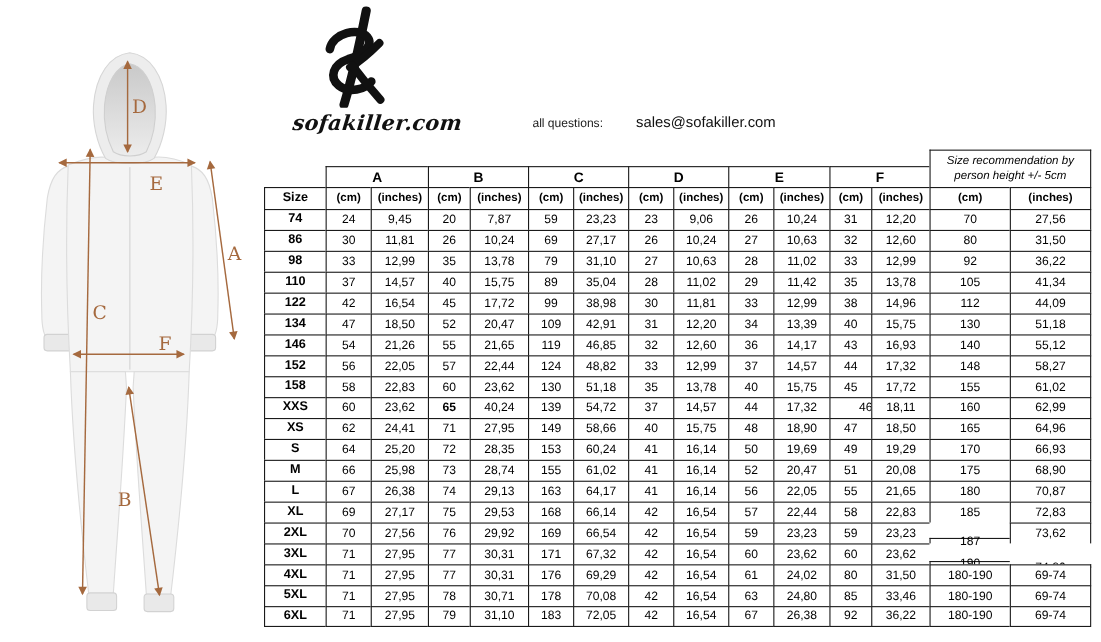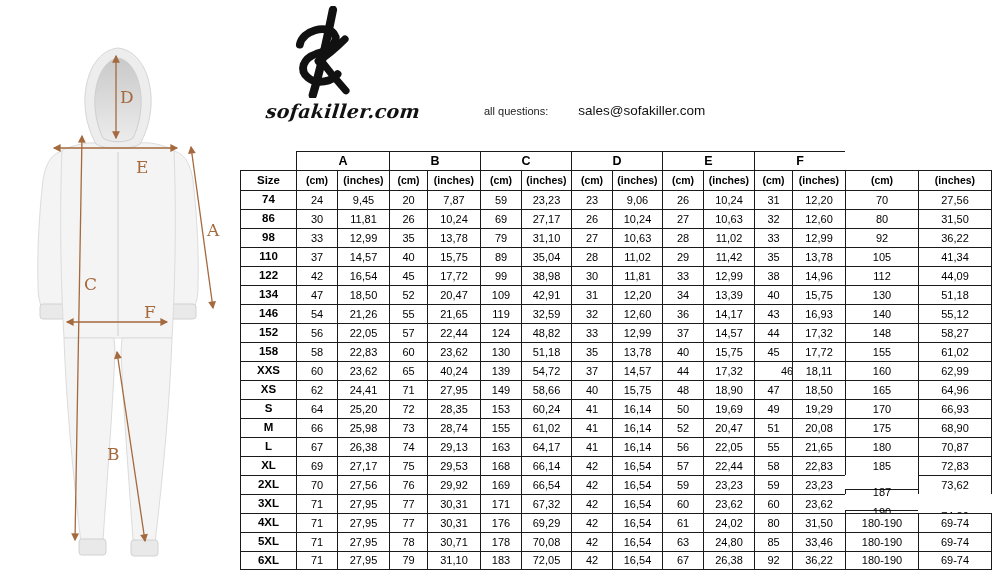--- a/index.html
+++ b/index.html
@@ -123,20 +123,21 @@
 
 <div class="size-table">
     <div class="blank" style="grid-area: 1 / 1 / span 2 / span 1;"></div>
     <div class="blank" style="grid-area: 1 / 2 / span 1 / span 12;"></div>
     <div class="c hl" style="grid-area: 2 / 2 / span 1 / span 2;">A</div>
     <div class="c hl" style="grid-area: 2 / 4 / span 1 / span 2;">B</div>
     <div class="c hl" style="grid-area: 2 / 6 / span 1 / span 2;">C</div>
     <div class="c hl" style="grid-area: 2 / 8 / span 1 / span 2;">D</div>
     <div class="c hl" style="grid-area: 2 / 10 / span 1 / span 2;">E</div>
     <div class="c hl" style="grid-area: 2 / 12 / span 1 / span 2;">F</div>
+    <div class="c rec br" style="grid-area: 1 / 14 / span 2 / span 2;">Size recommendation by person height +/- 5cm</div>
     <div class="c hs" style="grid-area: 3 / 1 / span 1 / span 1;">Size</div>
     <div class="c hu" style="grid-area: 3 / 2 / span 1 / span 1;">(cm)</div>
     <div class="c hu" style="grid-area: 3 / 3 / span 1 / span 1;">(inches)</div>
     <div class="c hu" style="grid-area: 3 / 4 / span 1 / span 1;">(cm)</div>
     <div class="c hu" style="grid-area: 3 / 5 / span 1 / span 1;">(inches)</div>
     <div class="c hu" style="grid-area: 3 / 6 / span 1 / span 1;">(cm)</div>
     <div class="c hu" style="grid-area: 3 / 7 / span 1 / span 1;">(inches)</div>
     <div class="c hu" style="grid-area: 3 / 8 / span 1 / span 1;">(cm)</div>
     <div class="c hu" style="grid-area: 3 / 9 / span 1 / span 1;">(inches)</div>
     <div class="c hu" style="grid-area: 3 / 10 / span 1 / span 1;">(cm)</div>
@@ -234,21 +235,21 @@
     <div class="c dv" style="grid-area: 9 / 12 / span 1 / span 1;">40</div>
     <div class="c dv" style="grid-area: 9 / 13 / span 1 / span 1;">15,75</div>
     <div class="c dv" style="grid-area: 9 / 14 / span 1 / span 1;">130</div>
     <div class="c dv br" style="grid-area: 9 / 15 / span 1 / span 1;">51,18</div>
     <div class="c ds" style="grid-area: 10 / 1 / span 1 / span 1;">146</div>
     <div class="c dv" style="grid-area: 10 / 2 / span 1 / span 1;">54</div>
     <div class="c dv" style="grid-area: 10 / 3 / span 1 / span 1;">21,26</div>
     <div class="c dv" style="grid-area: 10 / 4 / span 1 / span 1;">55</div>
     <div class="c dv" style="grid-area: 10 / 5 / span 1 / span 1;">21,65</div>
     <div class="c dv" style="grid-area: 10 / 6 / span 1 / span 1;">119</div>
-    <div class="c dv" style="grid-area: 10 / 7 / span 1 / span 1;">32,59</div>
+    <div class="c dv" style="grid-area: 10 / 7 / span 1 / span 1;">46,85</div>
     <div class="c dv" style="grid-area: 10 / 8 / span 1 / span 1;">32</div>
     <div class="c dv" style="grid-area: 10 / 9 / span 1 / span 1;">12,60</div>
     <div class="c dv" style="grid-area: 10 / 10 / span 1 / span 1;">36</div>
     <div class="c dv" style="grid-area: 10 / 11 / span 1 / span 1;">14,17</div>
     <div class="c dv" style="grid-area: 10 / 12 / span 1 / span 1;">43</div>
     <div class="c dv" style="grid-area: 10 / 13 / span 1 / span 1;">16,93</div>
     <div class="c dv" style="grid-area: 10 / 14 / span 1 / span 1;">140</div>
     <div class="c dv br" style="grid-area: 10 / 15 / span 1 / span 1;">55,12</div>
     <div class="c ds" style="grid-area: 11 / 1 / span 1 / span 1;">152</div>
     <div class="c dv" style="grid-area: 11 / 2 / span 1 / span 1;">56</div>
@@ -276,21 +277,21 @@
     <div class="c dv" style="grid-area: 12 / 9 / span 1 / span 1;">13,78</div>
     <div class="c dv" style="grid-area: 12 / 10 / span 1 / span 1;">40</div>
     <div class="c dv" style="grid-area: 12 / 11 / span 1 / span 1;">15,75</div>
     <div class="c dv" style="grid-area: 12 / 12 / span 1 / span 1;">45</div>
     <div class="c dv" style="grid-area: 12 / 13 / span 1 / span 1;">17,72</div>
     <div class="c dv" style="grid-area: 12 / 14 / span 1 / span 1;">155</div>
     <div class="c dv br" style="grid-area: 12 / 15 / span 1 / span 1;">61,02</div>
     <div class="c ds" style="grid-area: 13 / 1 / span 1 / span 1;">XXS</div>
     <div class="c dv" style="grid-area: 13 / 2 / span 1 / span 1;">60</div>
     <div class="c dv" style="grid-area: 13 / 3 / span 1 / span 1;">23,62</div>
-    <div class="c dv" style="grid-area: 13 / 4 / span 1 / span 1;">65</div>
+    <div class="c dv" style="grid-area: 13 / 4 / span 1 / span 1; font-weight: bold;">65</div>
     <div class="c dv" style="grid-area: 13 / 5 / span 1 / span 1;">40,24</div>
     <div class="c dv" style="grid-area: 13 / 6 / span 1 / span 1;">139</div>
     <div class="c dv" style="grid-area: 13 / 7 / span 1 / span 1;">54,72</div>
     <div class="c dv" style="grid-area: 13 / 8 / span 1 / span 1;">37</div>
     <div class="c dv" style="grid-area: 13 / 9 / span 1 / span 1;">14,57</div>
     <div class="c dv" style="grid-area: 13 / 10 / span 1 / span 1;">44</div>
     <div class="c dv" style="grid-area: 13 / 11 / span 1 / span 1;">17,32</div>
     <div class="c dv" style="grid-area: 13 / 12 / span 1 / span 1; padding-left: 27px;">46</div>
     <div class="c dv" style="grid-area: 13 / 13 / span 1 / span 1;">18,11</div>
     <div class="c dv" style="grid-area: 13 / 14 / span 1 / span 1;">160</div>

